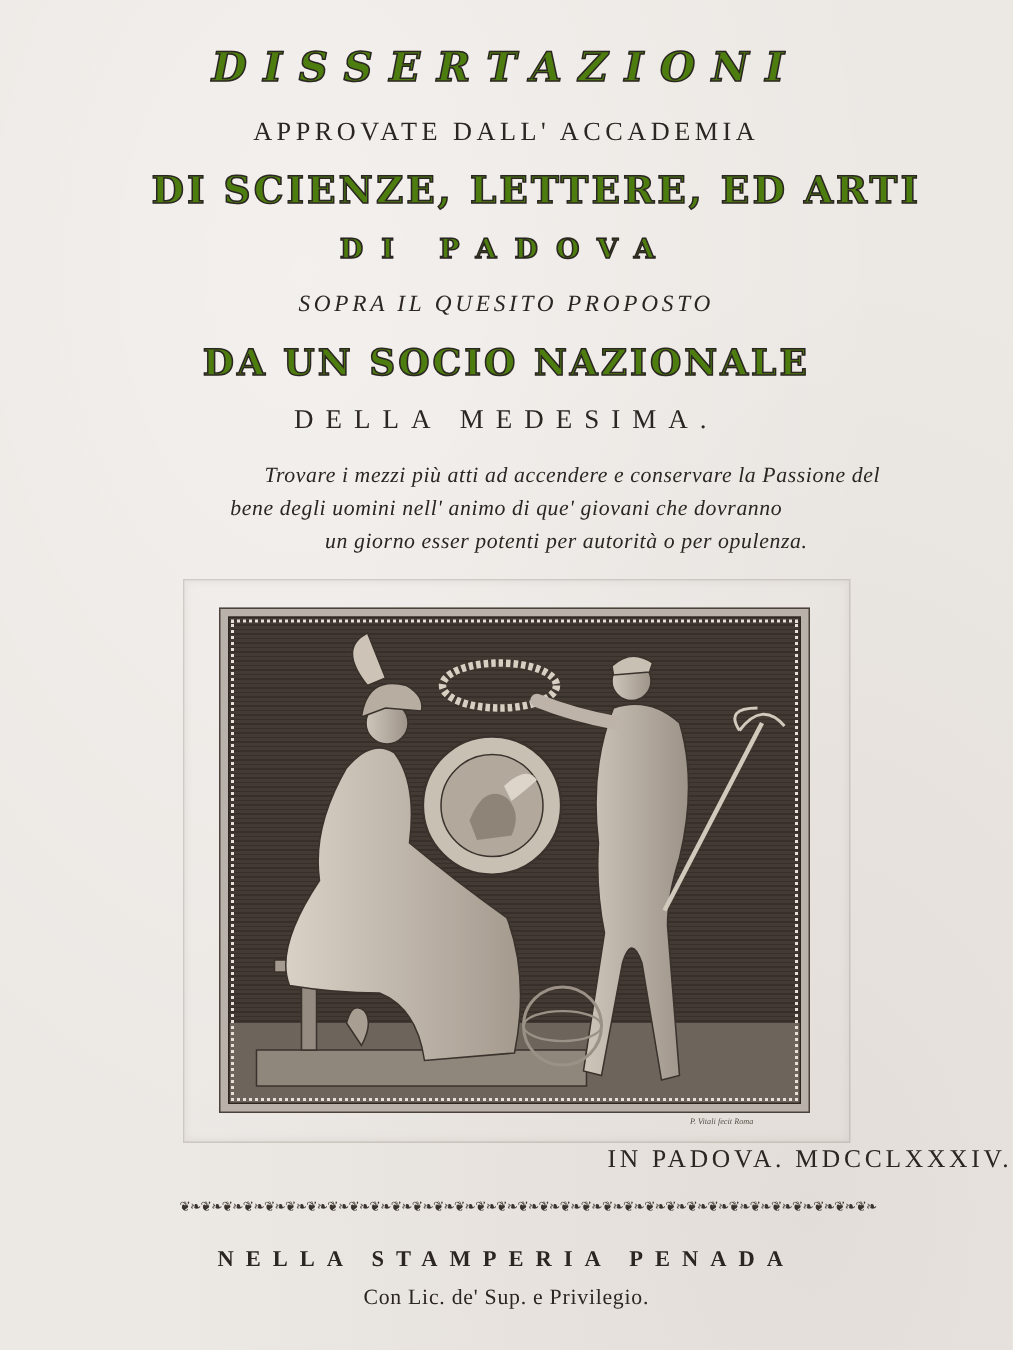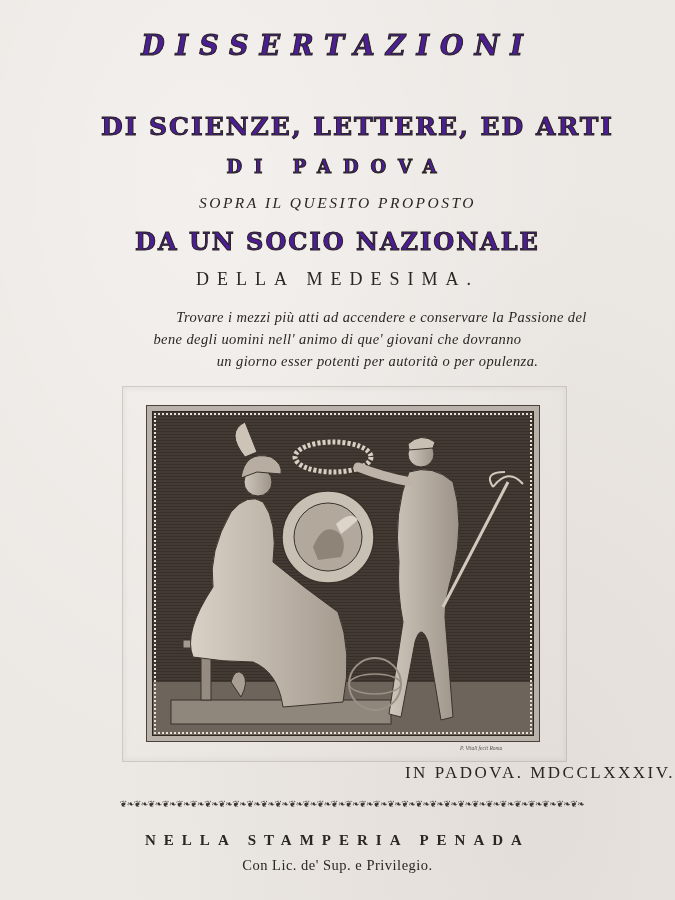--- a/index.html
+++ b/index.html
@@ -12,21 +12,21 @@
       font-family: "Liberation Serif", "DejaVu Serif", serif;
       color: #2b2622;
       position: relative;
     }
     .page { position: absolute; inset: 0; }
     .line { position: absolute; left: 0; width: 675px; text-align: center; white-space: nowrap; }
 
     .ornate {
       font-family: "DejaVu Serif", serif;
       font-weight: bold;
-      color: #4c1d95;
+      color: #4d7c0f;
       -webkit-text-stroke: 1px #2b2622;
       text-shadow: 0 0 0.6px #2b2622;
     }
     .l-title { top: 30px; font-size: 27px; letter-spacing: 11px; font-style: italic; }
     .l-approvate { top: 77px; font-size: 17.5px; letter-spacing: 3px; }
     .l-scienze { top: 112px; font-size: 25px; letter-spacing: 2px; margin-left: 20px; }
     .l-padova { top: 156px; font-size: 18px; letter-spacing: 12px; }
     .l-sopra { top: 194px; font-size: 15.5px; letter-spacing: 2.5px; font-style: italic; text-align: center; }
     .l-socio { top: 227px; font-size: 24px; letter-spacing: 2px; }
     .l-medesima { top: 269px; font-size: 18px; letter-spacing: 8px; }
@@ -74,20 +74,21 @@
     }
     .l-stamperia { top: 832px; font-size: 15px; letter-spacing: 8px; font-weight: bold; }
     .l-licenza { top: 857px; font-size: 14.5px; letter-spacing: 0.5px; }
   </style>
 </head>
 <body>
 
 <div class="page">
 
   <div class="line ornate l-title">DISSERTAZIONI</div>
+  <div class="line l-approvate">APPROVATE DALL' ACCADEMIA</div>
   <div class="line ornate l-scienze">DI SCIENZE, LETTERE, ED ARTI</div>
   <div class="line ornate l-padova">DI PADOVA</div>
   <div class="line l-sopra">SOPRA IL QUESITO PROPOSTO</div>
   <div class="line ornate l-socio">DA UN SOCIO NAZIONALE</div>
   <div class="line l-medesima">DELLA MEDESIMA.</div>
 
   <div class="line l-quesito l-q1">Trovare i mezzi più atti ad accendere e conservare la Passione del</div>
   <div class="line l-quesito l-q2">bene degli uomini nell' animo di que' giovani che dovranno</div>
   <div class="line l-quesito l-q3">un giorno esser potenti per autorità o per opulenza.</div>
 

